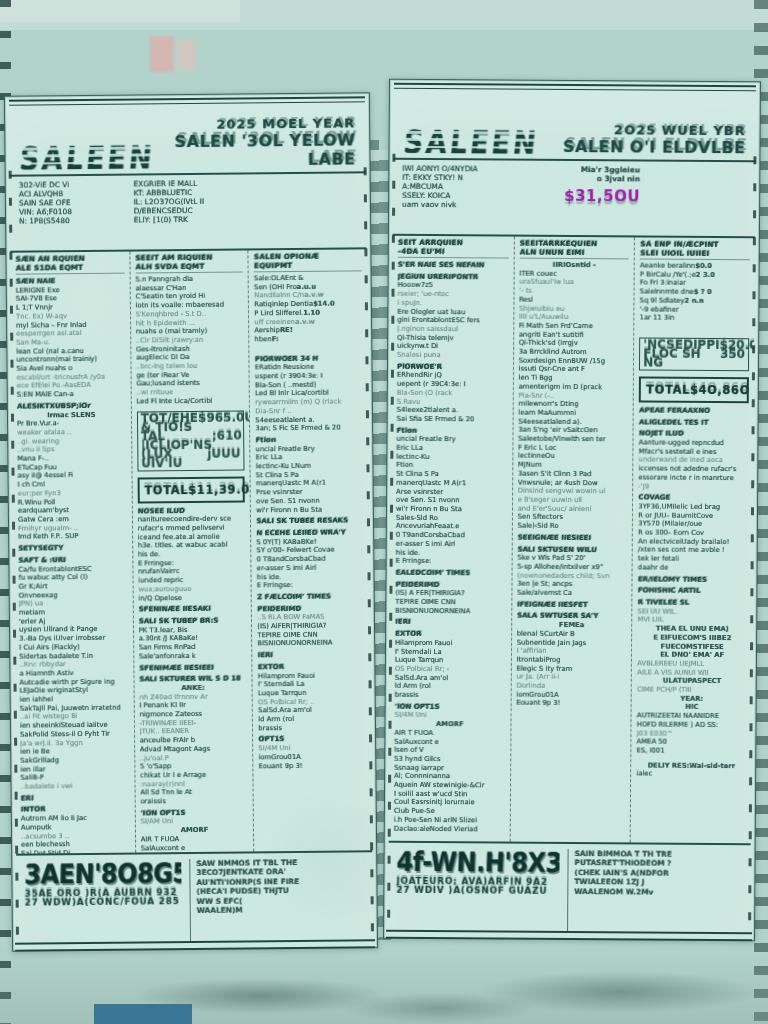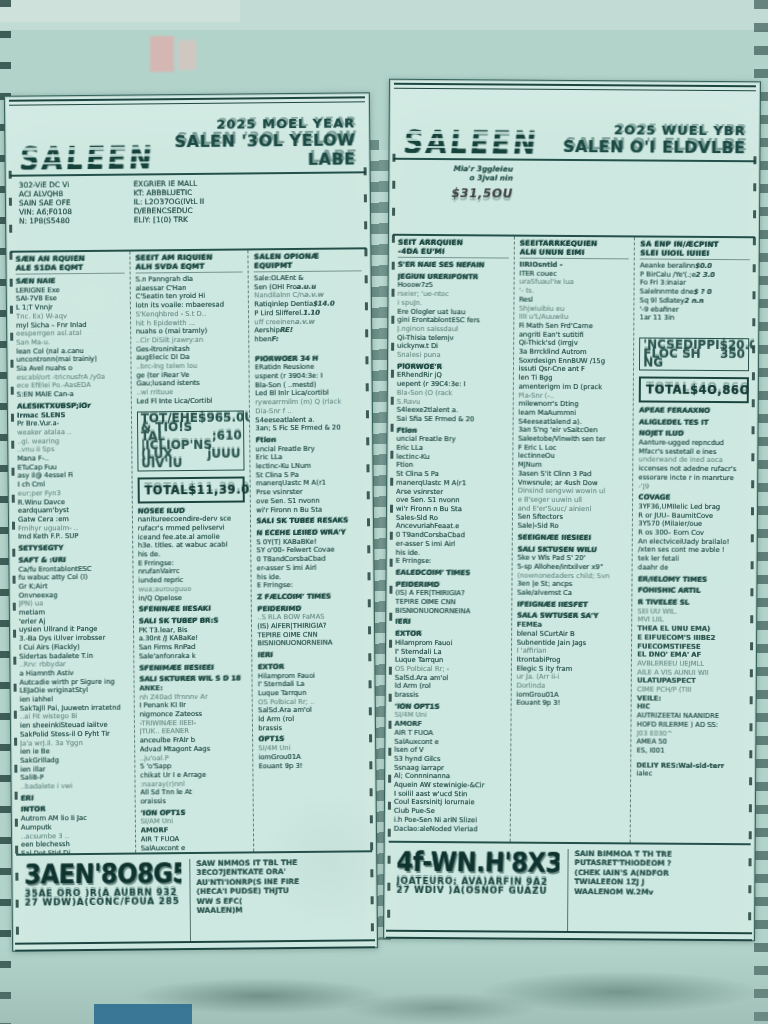--- a/index.html
+++ b/index.html
@@ -51,39 +51,39 @@
     background:repeating-linear-gradient(180deg,transparent 0 4px,rgba(205,232,224,.85) 4px 6px);}
   .titles{text-align:right;color:#1c4a44;}
   .title1{font-size:13px;font-weight:800;letter-spacing:1px;
     text-shadow:2px -2px 0 rgba(28,74,68,.4),0 0 1px rgba(28,74,68,.6);}
   .title2{font-size:16px;font-weight:900;letter-spacing:.5px;
     text-shadow:2px -3px 0 rgba(28,74,68,.45),0 0 1px rgba(28,74,68,.7);}
   .infoband{display:grid;grid-template-columns:1.05fr 1.15fr .95fr;gap:6px;
     border-top:2.5px solid #24504a;margin:0 4px;padding:4px 9px 2px;min-height:66px;}
   .iline{font-size:7.4px;line-height:9px;white-space:nowrap;overflow:hidden;
     text-shadow:0 0 .5px rgba(44,86,80,.9);}
-  .msrp{text-align:right;font-style:italic;}
+  .msrp{text-align:right;}
   .msrp .iline{font-weight:700;}
-  .price{font-size:12px;font-weight:900;color:#404040;letter-spacing:.5px;margin-top:4px;
+  .price{font-size:15px;font-weight:900;color:#a21caf;letter-spacing:.5px;margin-top:4px;
     text-shadow:0 3px 1px rgba(20,66,60,.3);}
   .cols{flex:1;display:grid;grid-template-columns:1fr 1fr 1fr;
     border-top:2px solid #24504a;margin:2px 4px 0;overflow:hidden;}
   .col{padding:2px 5px;overflow:hidden;}
   .col + .col{border-left:1px dashed rgba(32,64,59,.65);}
   .colhead .iline{font-weight:900;font-size:7.2px;letter-spacing:.2px;color:#1b4740;
     text-shadow:1px -1.5px 0 rgba(27,71,64,.45),0 0 .6px rgba(27,71,64,.8);}
   .colhead{border-bottom:1px solid rgba(32,64,59,.5);padding-bottom:1px;margin-bottom:2px;}
   .line{font-size:6.8px;line-height:8.7px;white-space:nowrap;overflow:hidden;
     text-shadow:0 0 .5px rgba(44,86,80,.85);}
   .line.h{font-weight:900;font-size:7px;margin-top:3px;color:#1d4a43;
     text-shadow:1px -1px 0 rgba(29,74,67,.4),0 0 .5px rgba(29,74,67,.8);}
-  .line.b{font-weight:700;}
+  .line.b{font-weight:700;text-align:center;}
   .line.f{opacity:.55;}
   .line.pl{display:flex;justify-content:flex-start;}
-  .line .pr{font-weight:700;font-style:italic;}
+  .line .pr{font-weight:700;}
   .gap{width:100%;}
   .pbox{border:1.5px solid #24504a;margin:5px 0;padding:2px 3px;}
   .pbox-row{display:flex;justify-content:space-between;font-size:12px;font-weight:800;line-height:9px;
     text-shadow:0 -2px 0 rgba(23,64,58,.3);}
   .totrow{border:2px solid #1c453f;margin:6px 0 4px;padding:4px 5px;display:flex;
     justify-content:space-between;font-size:11.5px;font-weight:900;letter-spacing:.6px;color:#143b36;
     text-shadow:0 -3.5px 0 rgba(23,64,58,.33),0 0 .7px rgba(23,64,58,.8);}
   .footer{border-top:2px solid #24504a;margin:0 4px;display:flex;gap:8px;
     padding:5px 8px 6px;height:84px;position:relative;}
   .footer::after{content:"";position:absolute;left:-2px;right:-2px;bottom:-1px;height:5px;
@@ -167,21 +167,21 @@
             <div class="line b">Irmac SLENS</div>
             <div class="line n">Pr Bre.Vur.a-</div>
             <div class="line f">weaker atalaa ..</div>
             <div class="line f">..gi. wearing</div>
             <div class="line f">..vnu ii Sps</div>
             <div class="line n">Mana F-..</div>
             <div class="line n">ETuCap Fuu</div>
             <div class="line n">asy il@ 4essel Fi</div>
             <div class="line n">I ch Cml</div>
             <div class="line f">eur;per Fyn3</div>
-            <div class="line n">R.Winu Davce</div>
+            <div class="line n">R.Winu Poll</div>
             <div class="line n">eardquam'byst</div>
             <div class="line n">Gatw Cera :em</div>
             <div class="line f">Frnihyr ugualm- ..</div>
             <div class="line n">Imd Keth F.P.. SUP</div>
             <div class="line h">SETYSEGTY</div>
             <div class="line h">SAFT &amp; :URI</div>
             <div class="line n">Ca/fu ErontablontESC</div>
             <div class="line n">fu wabuc atty Col (I)</div>
             <div class="line n">Gr K;Airt</div>
             <div class="line n">Onvneexag</div>
@@ -408,20 +408,27 @@
       <div class="logo">
         <b>SALEEN</b>
         <span class="mask"></span>
       </div>
       <div class="titles">
         <div class="title1">2O25 WUEL YBR</div>
         <div class="title2">SALEN O'I ELDVLBE</div>
       </div>
     </div>
     <div class="infoband">
+      <div class="info-col">
+          <div class="iline">IWI AONYI O/4NYDIA</div>
+          <div class="iline">IT: EKKY STKY! N</div>
+          <div class="iline">A:MBCUMA</div>
+          <div class="iline">SSELY: KOICA</div>
+          <div class="iline">uam vaov nivk</div>
+        </div>
       <div class="info-col msrp">
         <div>
             <div class="iline">Mia'r 3ggleieu</div>
             <div class="iline">o 3jval nin</div>
           </div>
         <div class="price">$31,5OU</div>
       </div>
     </div>
     <div class="cols">
       <div class="col">
@@ -626,21 +633,21 @@
             <div class="line f">SEI UU WIL.</div>
             <div class="line f">MVI LIIL</div>
             <div class="line b">THEA EL UNU EMA)</div>
             <div class="line b">E EIFUECOM'S IIIBE2</div>
             <div class="line b">FUECOMSTIFESE</div>
             <div class="line b">EL DNO' EMA' AF</div>
             <div class="line f">AVBLEREEU UEJMLL</div>
             <div class="line f">AILE A VIS AUNUI WII</div>
             <div class="line b">ULATUPASPECT</div>
             <div class="line f">CIME PCH/P (TIII</div>
-            <div class="line b">VEILE:</div>
+            <div class="line b">YEAR:</div>
             <div class="line b">HIC</div>
             <div class="line n">AUTRIZEETAI NAANIDRE</div>
             <div class="line n">HOFD RILERME ) AD SS:</div>
             <div class="line f">J03 E030^</div>
             <div class="line n">AMEA 50</div>
             <div class="line n">ES, I001</div>
             <div class="gap" style="height: 6px;"></div>
             <div class="line b">DELIY RES:Wal-sid-terr</div>
             <div class="line n">ialec</div>
           </div>

